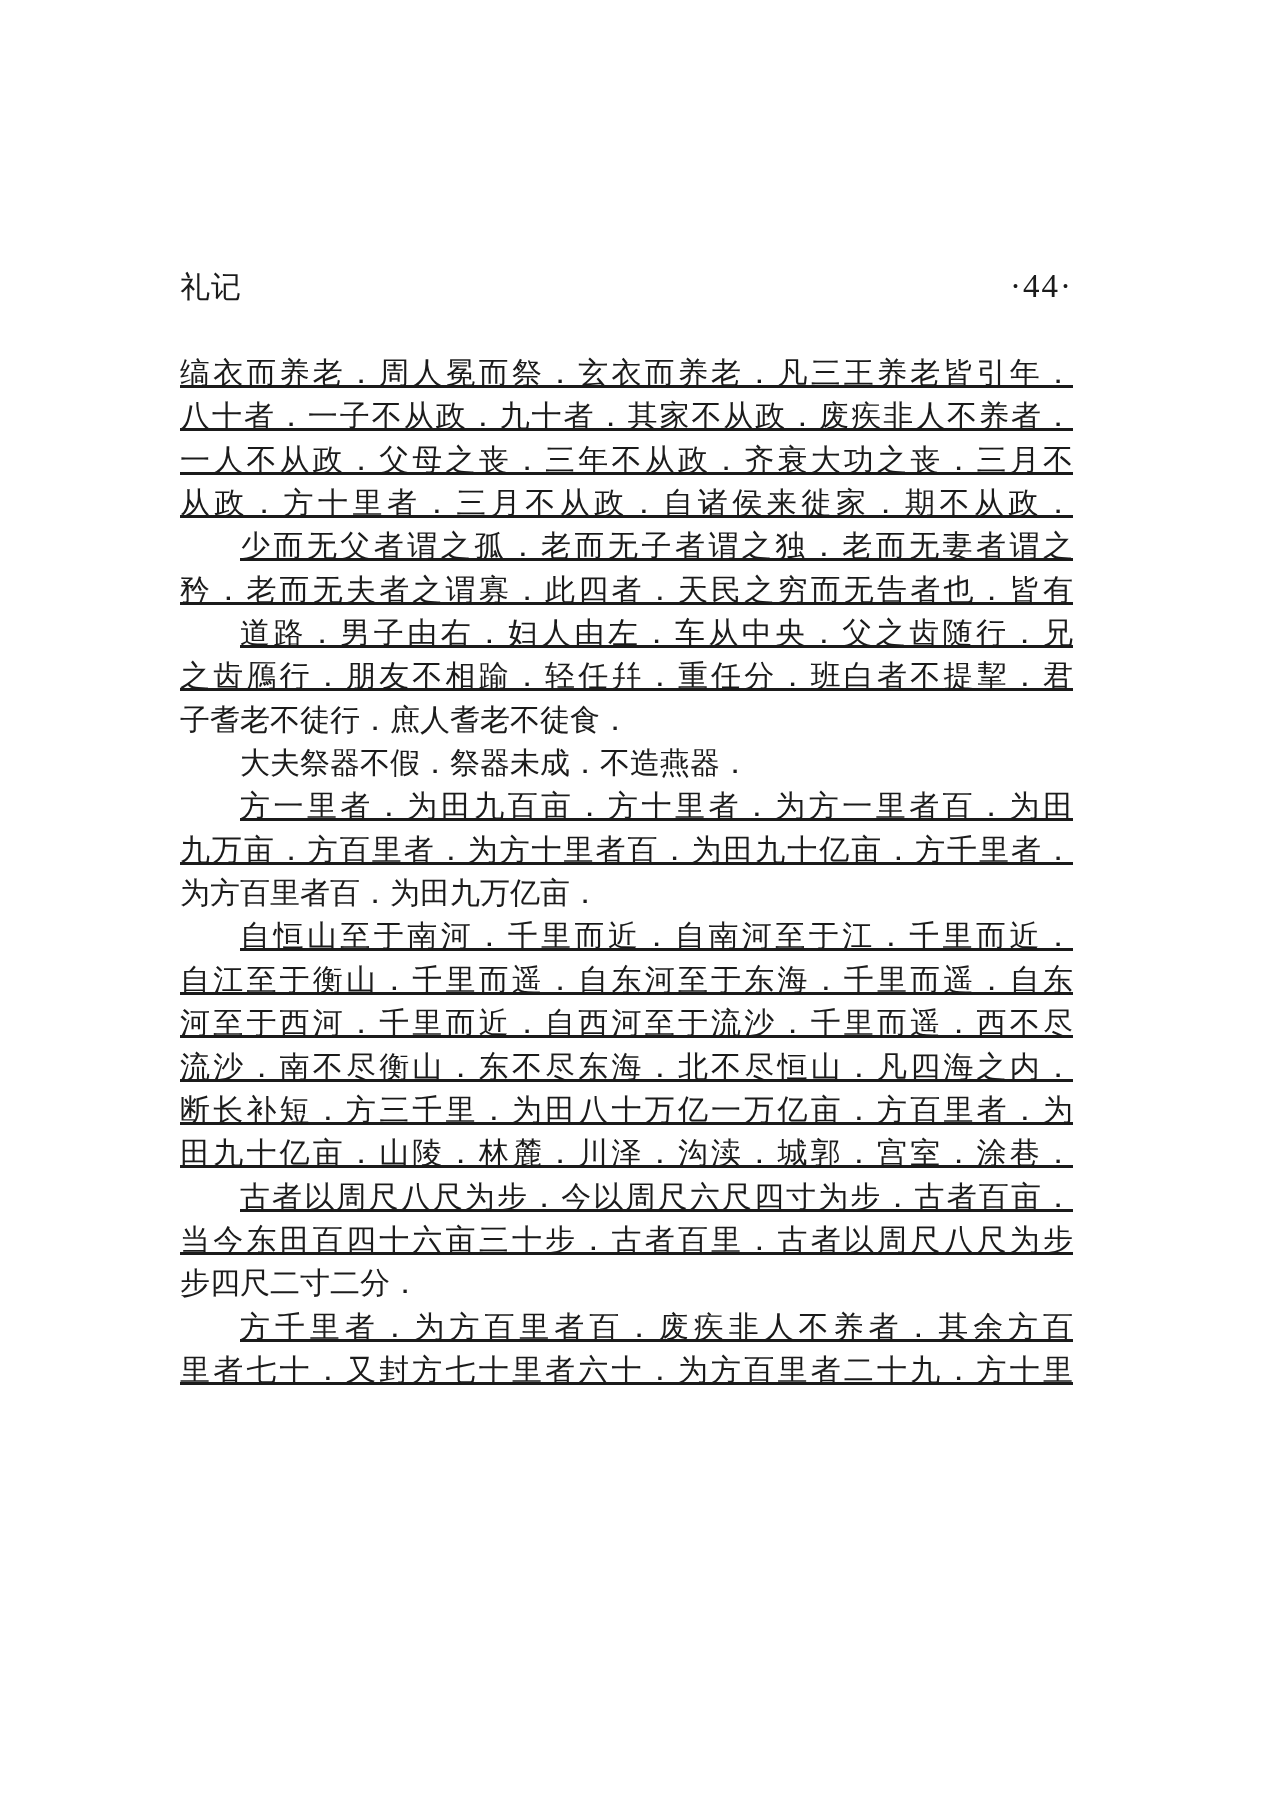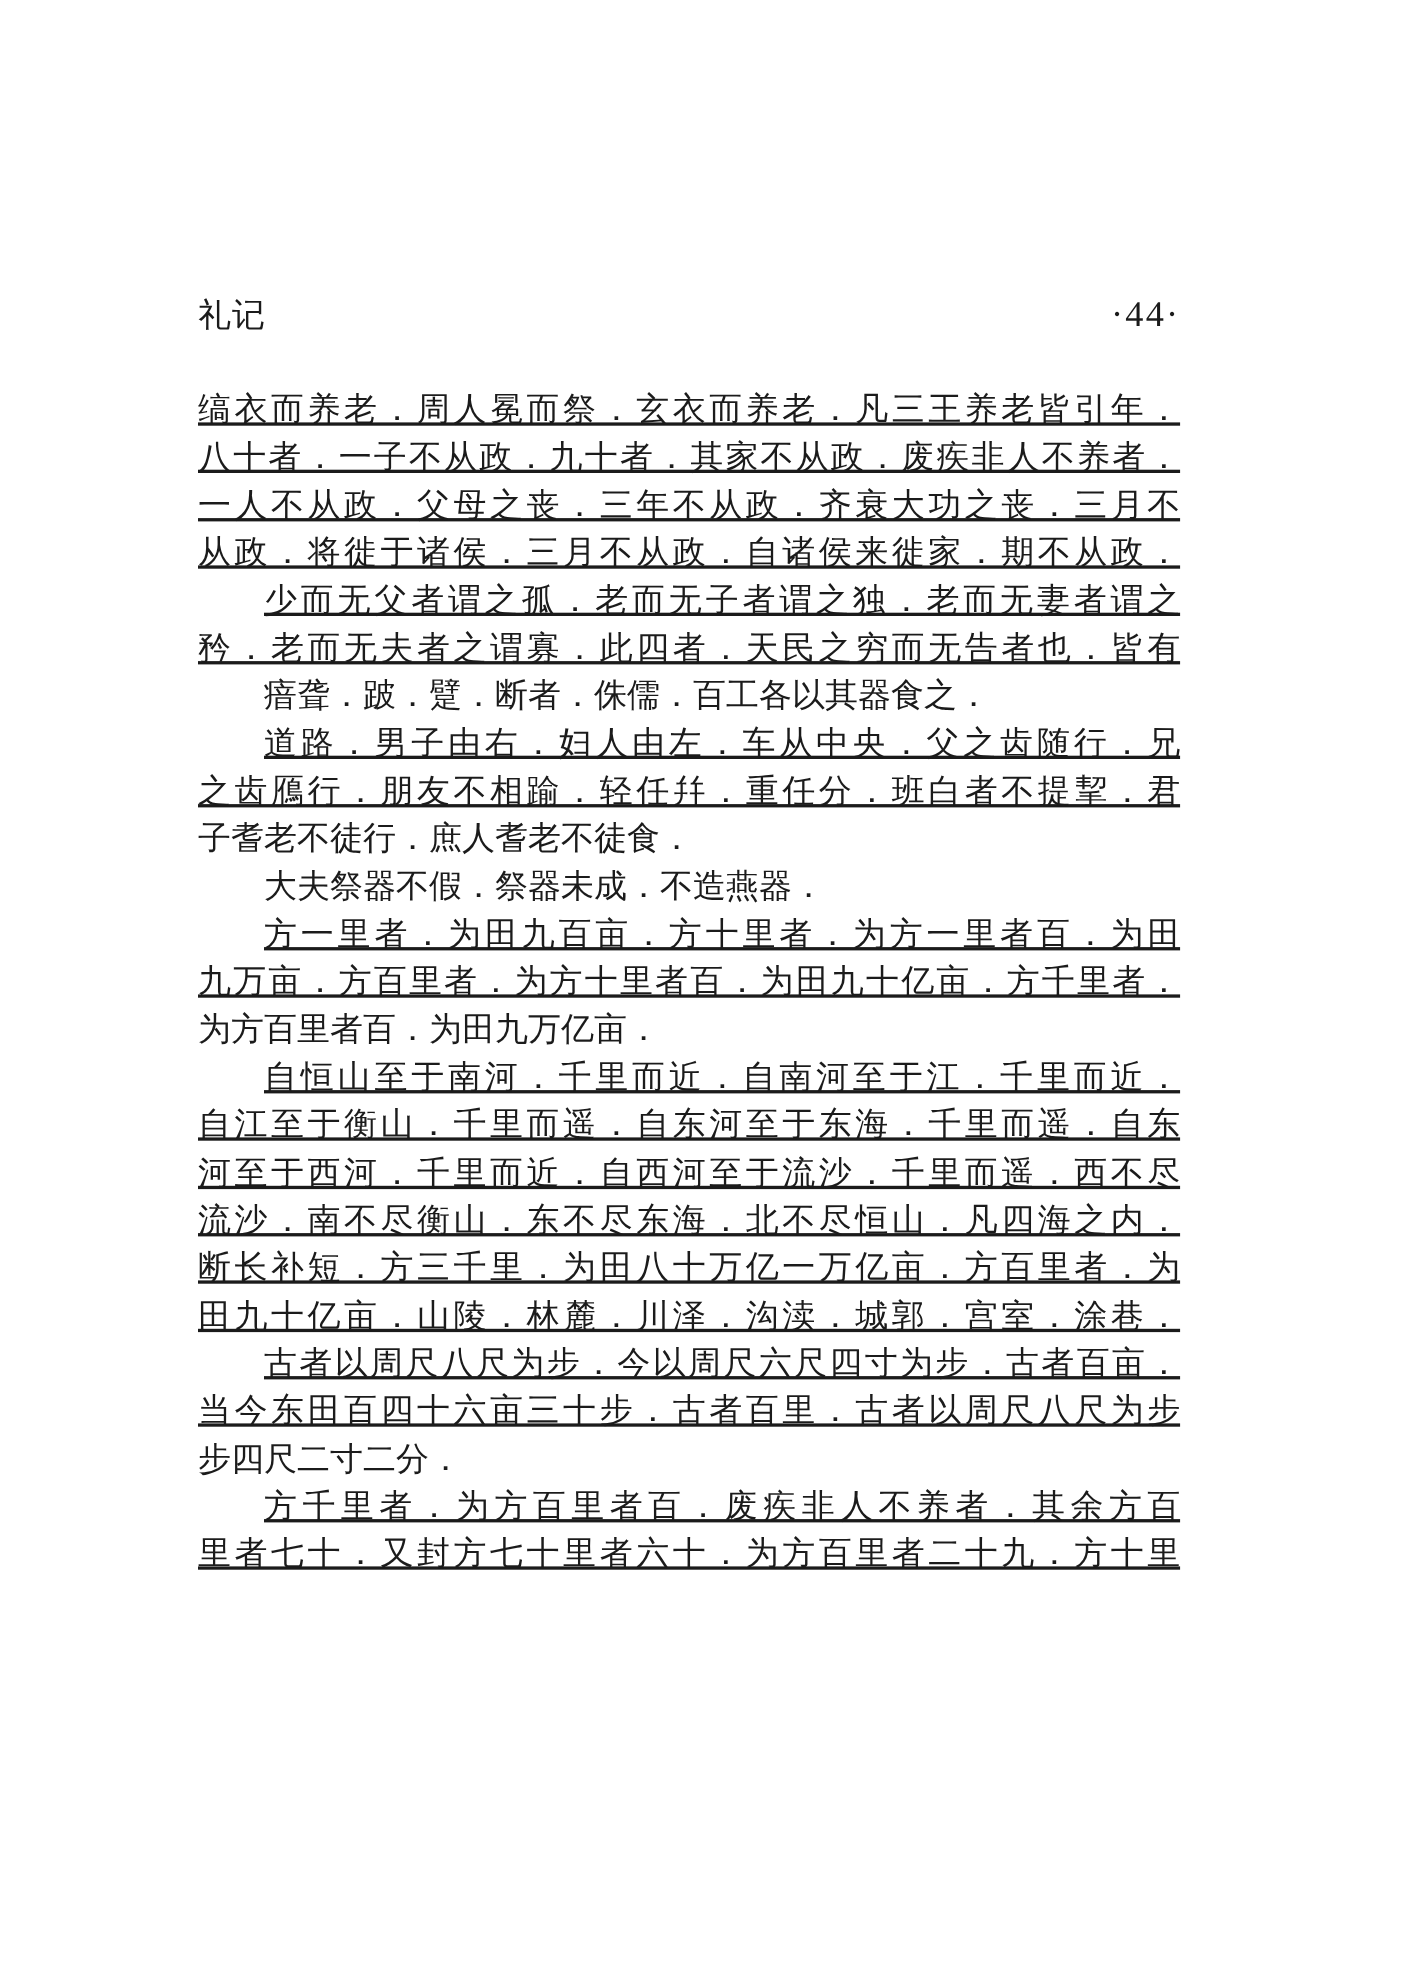--- a/index.html
+++ b/index.html
@@ -60,24 +60,23 @@
 
   <div class="running-header">
     <span class="book-title">礼记</span>
     <span class="page-no">·44·</span>
   </div>
 
   <div class="doc-body">
       <div class="line fill">缟衣而养老．周人冕而祭．玄衣而养老．凡三王养老皆引年．</div>
       <div class="line fill">八十者．一子不从政．九十者．其家不从政．废疾非人不养者．</div>
       <div class="line fill">一人不从政．父母之丧．三年不从政．齐衰大功之丧．三月不</div>
-      <div class="line fill">从政．将徙于诸侯．三月不从政．自诸侯来徙家．期不从政．</div>
+      <div class="line fill">从政．方十里者．三月不从政．自诸侯来徙家．期不从政．</div>
       <div class="line fill indent">少而无父者谓之孤．老而无子者谓之独．老而无妻者谓之</div>
       <div class="line fill">矜．老而无夫者之谓寡．此四者．天民之穷而无告者也．皆有</div>
-      <div class="line indent">瘖聋．跛．躄．断者．侏儒．百工各以其器食之．</div>
       <div class="line fill indent">道路．男子由右．妇人由左．车从中央．父之齿随行．兄</div>
       <div class="line fill">之齿鴈行．朋友不相踰．轻任幷．重任分．班白者不提挈．君</div>
       <div class="line">子耆老不徒行．庶人耆老不徒食．</div>
       <div class="line indent">大夫祭器不假．祭器未成．不造燕器．</div>
       <div class="line fill indent">方一里者．为田九百亩．方十里者．为方一里者百．为田</div>
       <div class="line fill">九万亩．方百里者．为方十里者百．为田九十亿亩．方千里者．</div>
       <div class="line">为方百里者百．为田九万亿亩．</div>
       <div class="line fill indent">自恒山至于南河．千里而近．自南河至于江．千里而近．</div>
       <div class="line fill">自江至于衡山．千里而遥．自东河至于东海．千里而遥．自东</div>
       <div class="line fill">河至于西河．千里而近．自西河至于流沙．千里而遥．西不尽</div>

